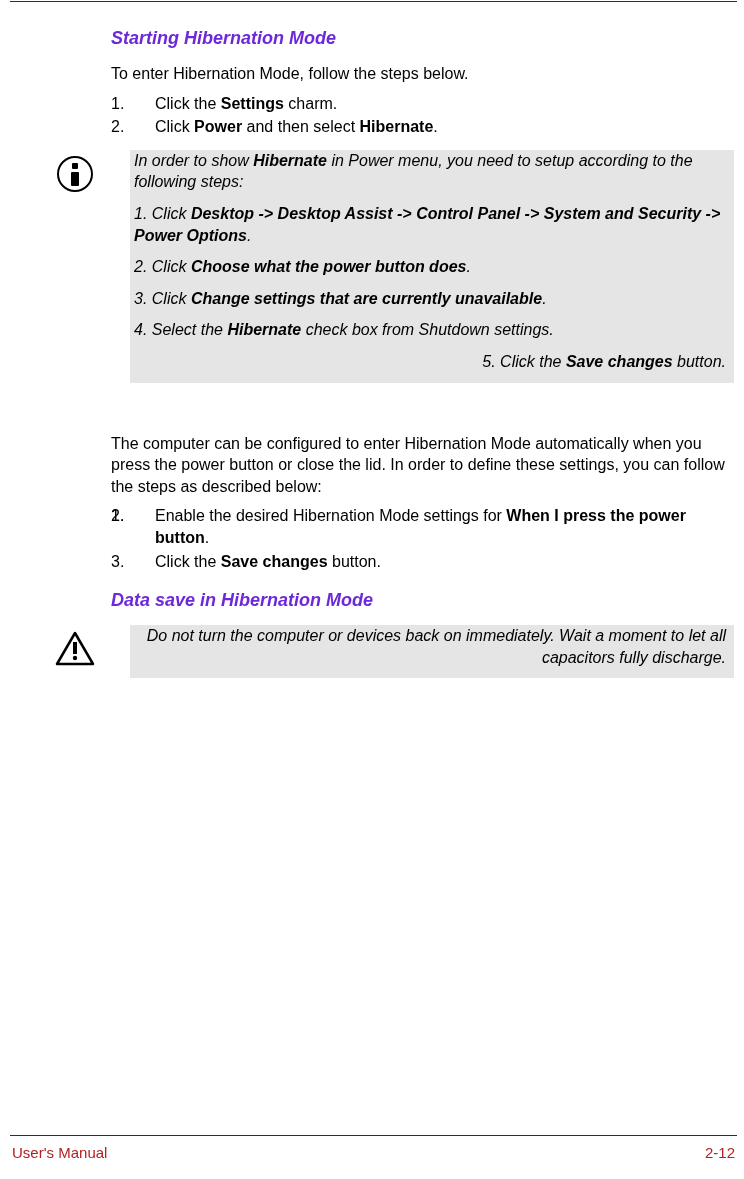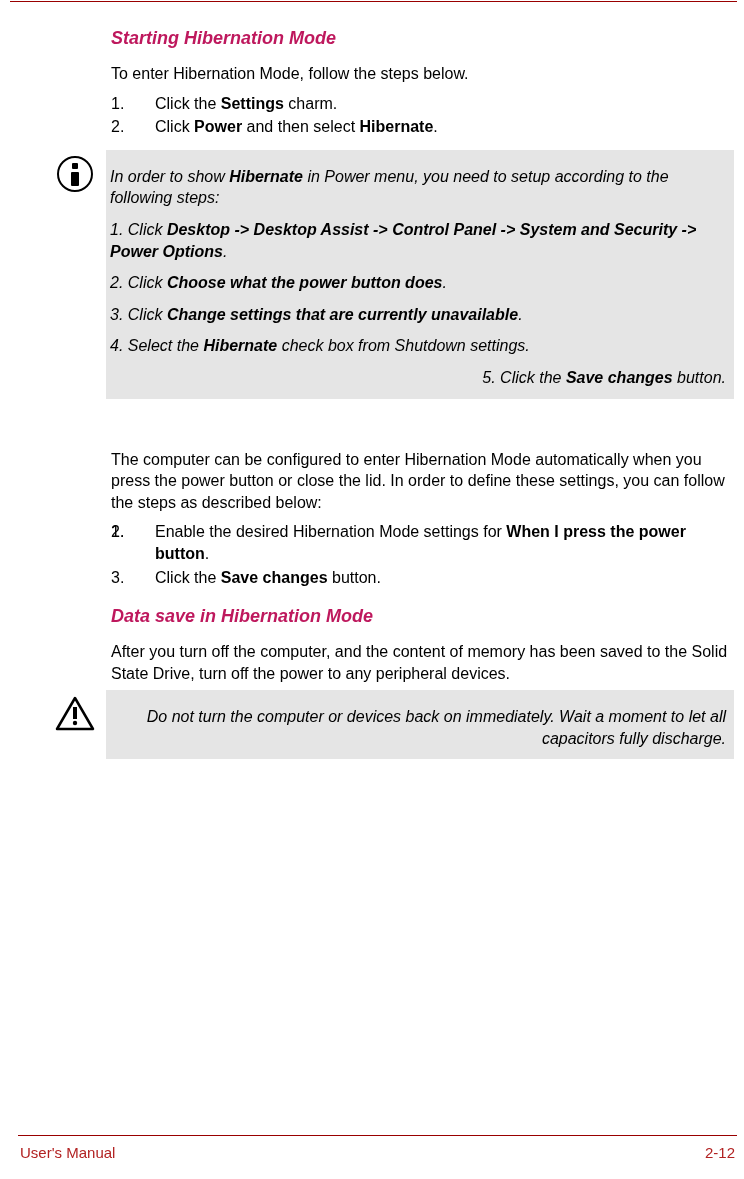--- a/index.html
+++ b/index.html
@@ -27,21 +27,21 @@
     .page {
       padding: 28px 10px 0 44px;
     }
     .content {
       margin-left: 67px;
     }
     .heading-red {
       font-family: Arial, Helvetica, sans-serif;
       font-weight: bold;
       font-style: italic;
-      color: #be185d;
+      color: #6d28d9;
       font-size: 18px;
       margin-bottom: 14px;
     }
     .para {
       line-height: 1.35;
       margin-bottom: 6px;
     }
     .top-para {
       margin-bottom: 8px;
     }
@@ -72,22 +72,23 @@
       width: 62px;
       flex-shrink: 0;
       padding-top: 6px;
       display: flex;
       justify-content: center;
       align-items: flex-start;
     }
     .note-body {
       flex: 1;
       background: #e5e5e5;
-      padding: 16px 8px 10px 4px;
+      padding: 0 8px 10px 4px;
       font-style: italic;
+      margin-left: 24px;
     }
     .note-body p {
       line-height: 1.35;
       margin-bottom: 10px;
     }
     .note-body p:last-child {
       margin-bottom: 0;
       text-align: right;
     }
     .info-icon {
@@ -128,21 +129,21 @@
     }
     .section-gap {
       height: 22px;
     }
     .small-gap {
       height: 6px;
     }
     .footer {
       position: absolute;
       bottom: 18px;
-      left: 18px;
+      left: 10px;
       right: 7px;
       text-align: right;
     }
     .footer-rule {
       height: 1px;
       background: #900;
       margin-bottom: 8px;
     }
     .footer-text {
       display: flex;
@@ -205,21 +206,20 @@
       <li>
         <span class="num">3.</span>
         <span><span>Click the </span><span class="bold">Save changes</span><span> button.</span></span>
       </li>
     </ol>
   </div>
 
   <div class="content">
     <div class="small-gap"></div>
     <h3 class="heading-red">Data save in Hibernation Mode</h3>
-    <p class="para">After you turn off the computer, and the content of memory has been saved to the Solid State Drive, turn off the power to any peripheral devices.</p>
   </div>
 
   <div class="note-block" style="margin-top:6px;">
     <div class="note-icon-col">
       <div class="caution-icon">
         <svg viewBox="0 0 40 36">
           <polygon points="20,2 38,33 2,33" fill="#fff" stroke="#000" stroke-width="2.5" stroke-linejoin="round"></polygon>
           <rect x="18" y="11" width="4" height="12" fill="#000"></rect>
           <circle cx="20" cy="27" r="2.2" fill="#000"></circle>
         </svg>

